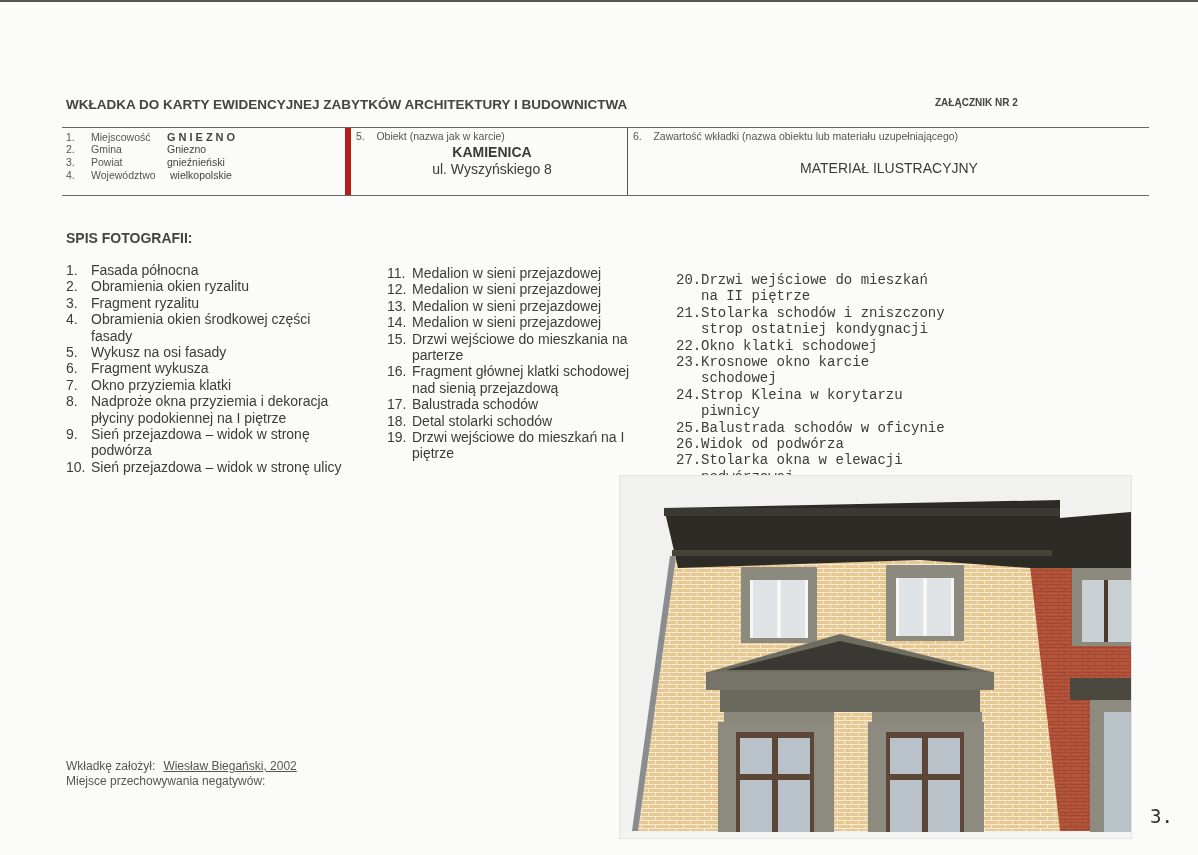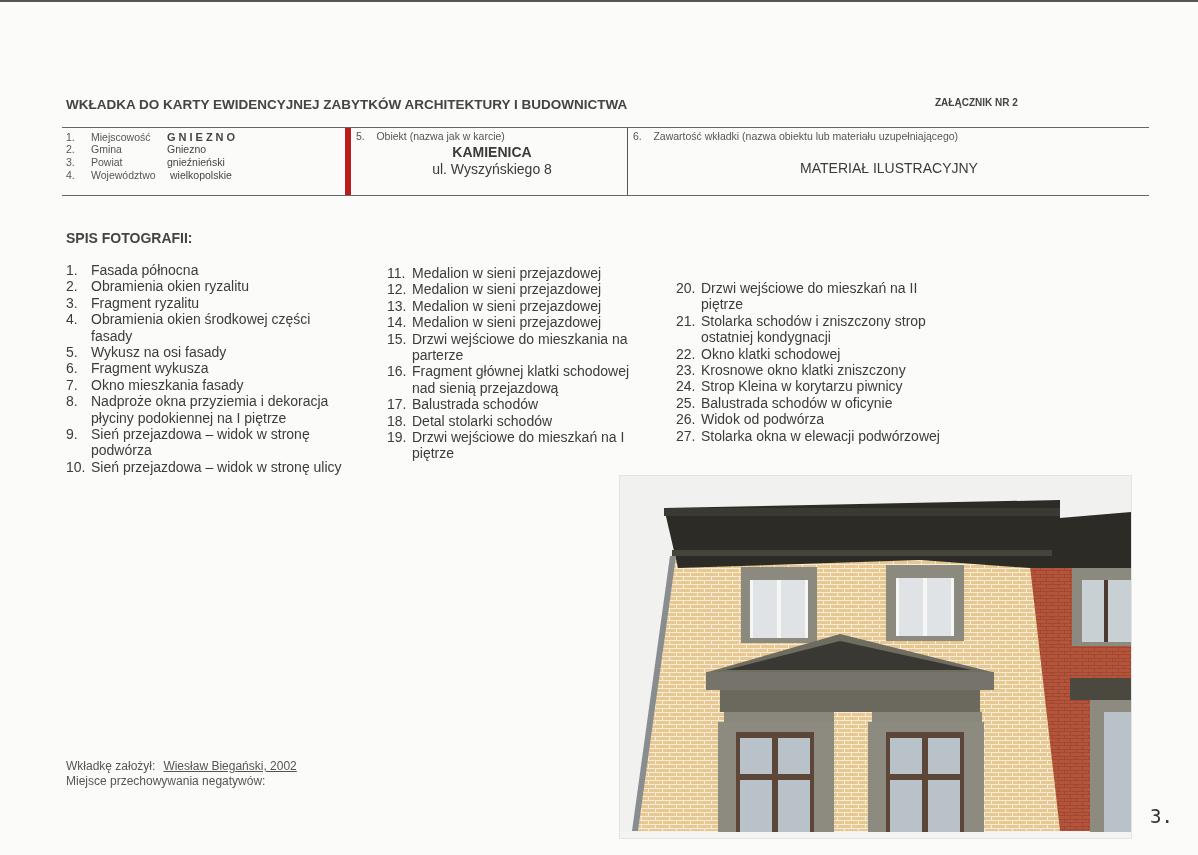--- a/index.html
+++ b/index.html
@@ -38,21 +38,21 @@
 
     .list-title {
       position: absolute; left: 66px; top: 230px;
       font-size: 14px; font-weight: bold; color: #444;
     }
     .photo-list { position: absolute; font-size: 14px; line-height: 16.4px; color: #3c3c3c; }
     .photo-list .item { position: relative; padding-left: 25px; }
     .photo-list .item .n { position: absolute; left: 0; top: 0; }
     .list1 { left: 66px; top: 262px; width: 285px; }
     .list2 { left: 387px; top: 265px; width: 245px; }
-    .list3 { left: 676px; top: 280px; width: 270px; }
+    .list3 { left: 676px; top: 272px; width: 270px; font-family: Liberation Mono, monospace; }
 
     .footer { position: absolute; left: 66px; top: 759px; font-size: 12px; line-height: 15px; color: #555; }
     .footer .row { white-space: nowrap; }
     .footer .v { margin-left: 8px; text-decoration: underline; }
 
     .photo-frame {
       position: absolute; left: 620px; top: 476px; width: 511px; height: 362px;
       background: #f0f0ee; overflow: hidden;
       box-shadow: 0 0 0 1px #e4e4e2;
     }
@@ -102,41 +102,41 @@
 
 <div class="list-title">SPIS FOTOGRAFII:</div>
 
 <div class="photo-list list1">
     <div class="item"><span class="n">1.</span><span>Fasada północna</span></div>
     <div class="item"><span class="n">2.</span><span>Obramienia  okien ryzalitu</span></div>
     <div class="item"><span class="n">3.</span><span>Fragment ryzalitu</span></div>
     <div class="item"><span class="n">4.</span><span>Obramienia okien środkowej części fasady</span></div>
     <div class="item"><span class="n">5.</span><span>Wykusz na osi fasady</span></div>
     <div class="item"><span class="n">6.</span><span>Fragment wykusza</span></div>
-    <div class="item"><span class="n">7.</span><span>Okno mieszkania fasady</span></div>
+    <div class="item"><span class="n">7.</span><span>Okno przyziemia klatki</span></div>
     <div class="item"><span class="n">8.</span><span>Nadproże okna przyziemia i dekoracja płyciny podokiennej na I piętrze</span></div>
     <div class="item"><span class="n">9.</span><span>Sień przejazdowa – widok w stronę podwórza</span></div>
     <div class="item"><span class="n">10.</span><span>Sień przejazdowa – widok w stronę ulicy</span></div>
   </div>
 <div class="photo-list list2">
     <div class="item"><span class="n">11.</span><span>Medalion w sieni przejazdowej</span></div>
     <div class="item"><span class="n">12.</span><span>Medalion w sieni przejazdowej</span></div>
     <div class="item"><span class="n">13.</span><span>Medalion w sieni przejazdowej</span></div>
     <div class="item"><span class="n">14.</span><span>Medalion w sieni przejazdowej</span></div>
     <div class="item"><span class="n">15.</span><span>Drzwi wejściowe do mieszkania na parterze</span></div>
     <div class="item"><span class="n">16.</span><span>Fragment głównej klatki schodowej nad sienią przejazdową</span></div>
     <div class="item"><span class="n">17.</span><span>Balustrada schodów</span></div>
     <div class="item"><span class="n">18.</span><span>Detal stolarki schodów</span></div>
     <div class="item"><span class="n">19.</span><span>Drzwi wejściowe do mieszkań na I piętrze</span></div>
   </div>
 <div class="photo-list list3">
     <div class="item"><span class="n">20.</span><span>Drzwi wejściowe do mieszkań na II piętrze</span></div>
     <div class="item"><span class="n">21.</span><span>Stolarka schodów i zniszczony strop ostatniej kondygnacji</span></div>
     <div class="item"><span class="n">22.</span><span>Okno klatki schodowej</span></div>
-    <div class="item"><span class="n">23.</span><span>Krosnowe okno klatki zniszczony</span></div>
+    <div class="item"><span class="n">23.</span><span>Krosnowe okno karcie schodowej</span></div>
     <div class="item"><span class="n">24.</span><span>Strop Kleina w korytarzu piwnicy</span></div>
     <div class="item"><span class="n">25.</span><span>Balustrada schodów w oficynie</span></div>
     <div class="item"><span class="n">26.</span><span>Widok od podwórza</span></div>
     <div class="item"><span class="n">27.</span><span>Stolarka okna w elewacji podwórzowej</span></div>
   </div>
 
 <div class="footer">
   <div class="row">
     <span>Wkładkę założył:</span><span class="v">Wiesław Biegański, 2002</span>
   </div>

